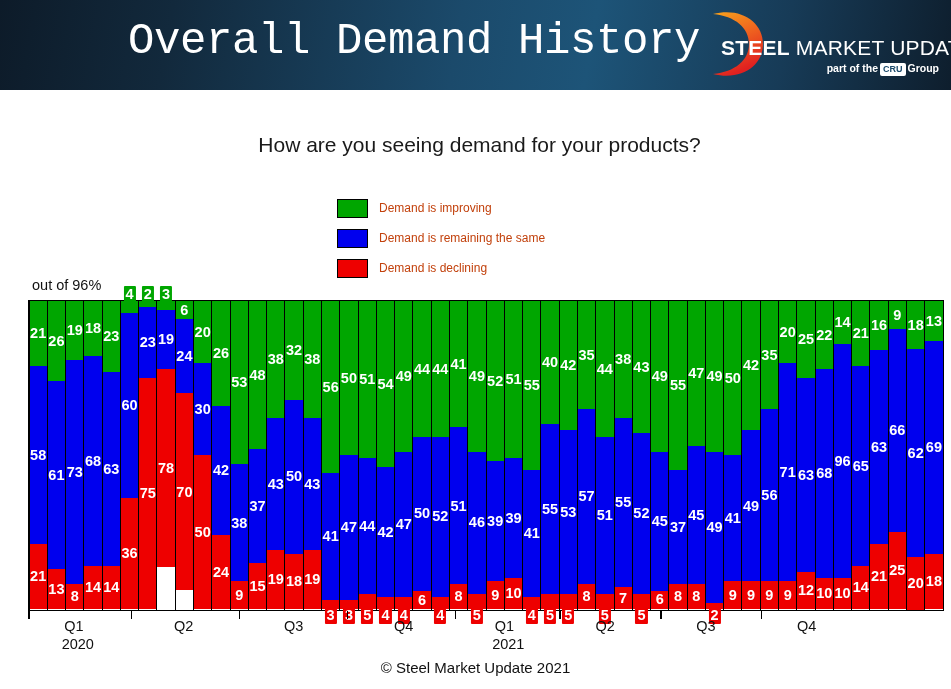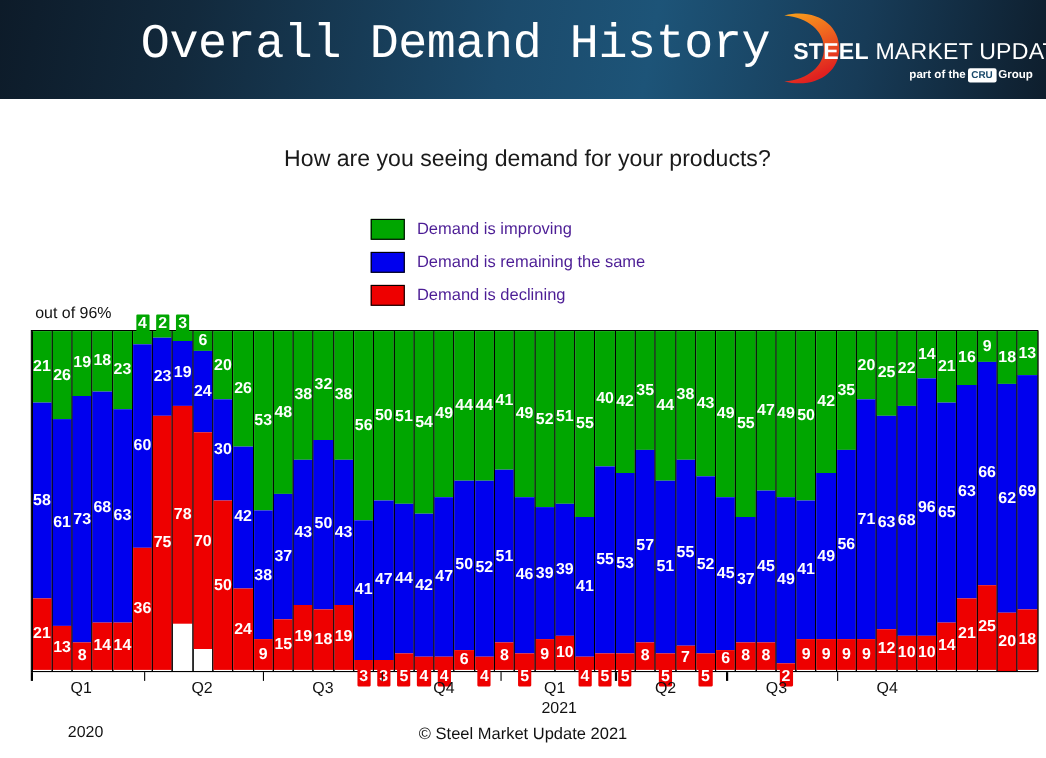--- a/index.html
+++ b/index.html
@@ -19,21 +19,21 @@
     font-size:10.5px;font-weight:700;color:#ffffff;white-space:nowrap;}
   .cru-box{display:inline-block;background:#ffffff;color:#1b4a6b;font-size:9px;font-weight:700;
     padding:1px 3px;border-radius:2px;vertical-align:middle;margin:0 2px;line-height:11px;}
 
   
   #question{position:absolute;left:4px;top:133px;width:951px;text-align:center;
     font-size:21px;color:#1a1a1a;font-family:"Liberation Sans",sans-serif;}
   #legend{position:absolute;left:337px;top:193px;}
   .legend-row{display:flex;align-items:center;height:30px;}
   .legend-swatch{width:31px;height:19px;border:1px solid #000;margin-right:11px;box-sizing:border-box;}
-  .legend-label{font-size:15px;color:#4c1d95;white-space:nowrap;}
+  .legend-label{font-size:12px;color:#c2410c;white-space:nowrap;}
 
   
   #outoflabel{position:absolute;left:32px;top:277px;font-size:14.5px;color:#111;}
   #plot{position:absolute;left:28px;top:300px;width:916px;height:311px;
     border:1.5px solid #000;box-sizing:border-box;display:flex;align-items:stretch;}
   .bar{position:relative;flex:1 1 0;display:flex;flex-direction:column;
     border-left:1px solid #000;border-right:1px solid #000;box-sizing:border-box;margin:0 -0.5px;}
   .seg{position:relative;width:100%;display:flex;align-items:center;justify-content:center;box-sizing:border-box;}
   .seg-g{background:#00a600;}
   .seg-b{background:#0000ee;}
@@ -661,16 +661,16 @@
     <div class="qlabel" style="left: 45.8px;">Q1</div>
     <div class="qlabel" style="left: 155.72px;">Q2</div>
     <div class="qlabel" style="left: 265.64px;">Q3</div>
     <div class="qlabel" style="left: 375.56px;">Q4</div>
     <div class="qlabel" style="left: 476.32px;">Q1</div>
     <div class="qlabel" style="left: 577.08px;">Q2</div>
     <div class="qlabel" style="left: 677.84px;">Q3</div>
     <div class="qlabel" style="left: 778.6px;">Q4</div>
   </div>
 <div id="yearlabels">
-    <div class="yearlabel" style="left: 49.8px; margin-top: 22px;">2020</div>
+    <div class="yearlabel" style="left: 49.8px;">2020</div>
     <div class="yearlabel" style="left: 480.32px;">2021</div>
   </div>
 <div id="copyright">© Steel Market Update 2021</div>
 
 </body></html>

